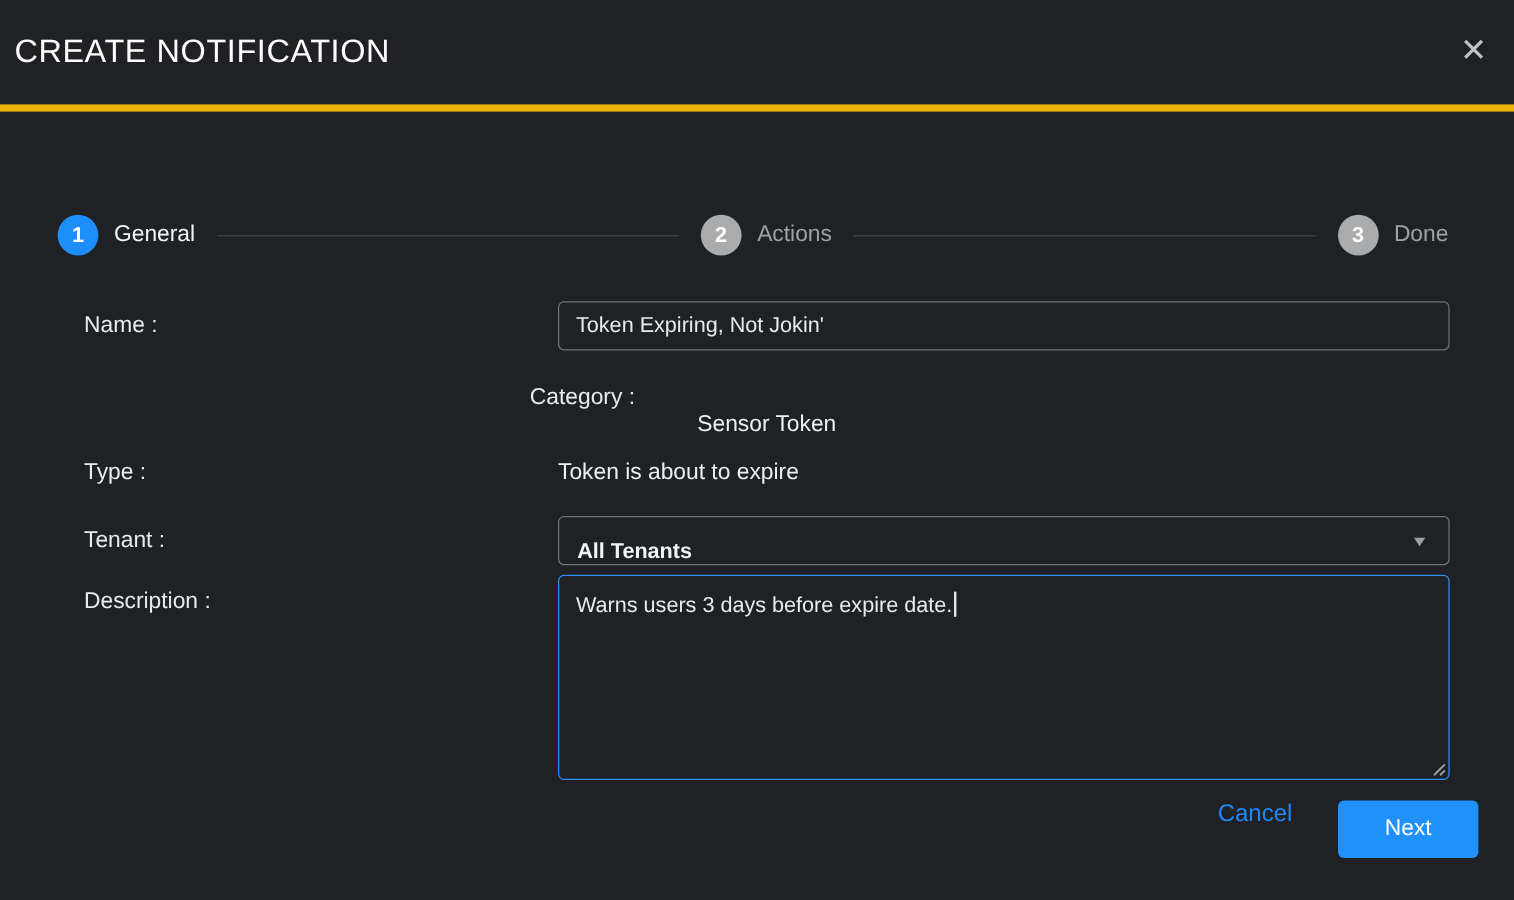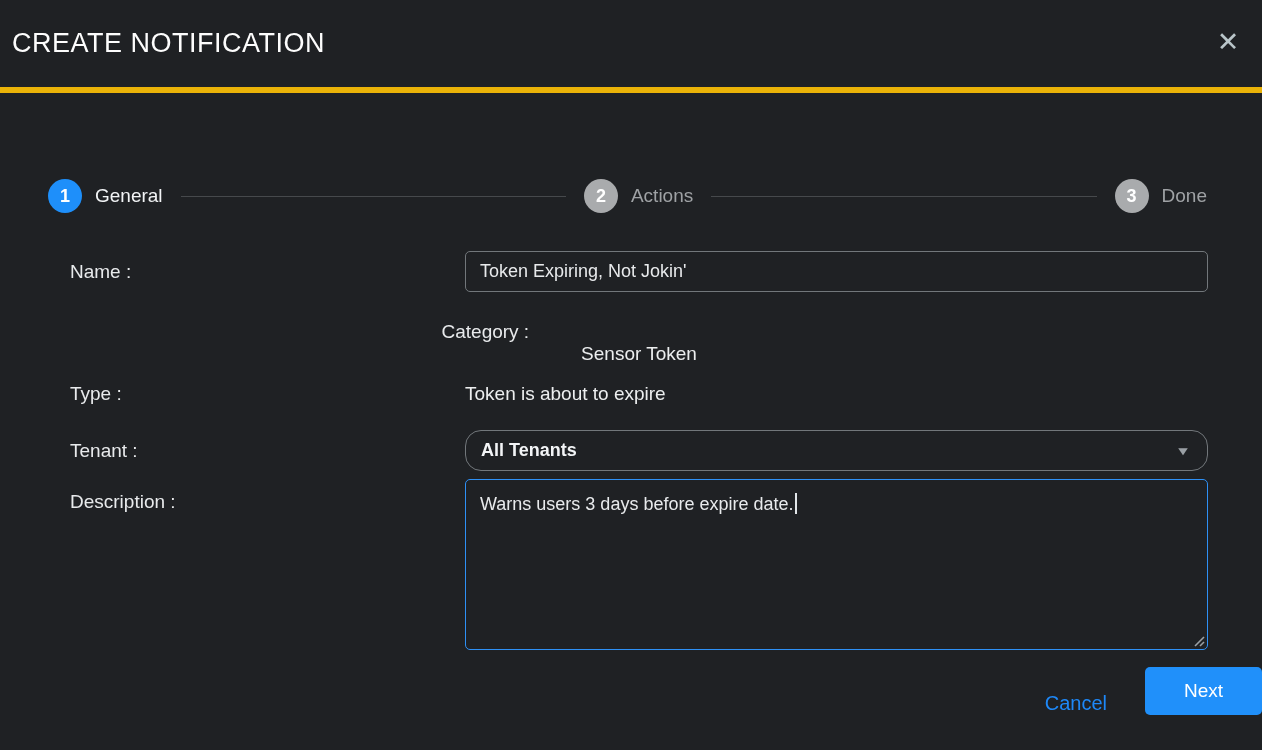--- a/index.html
+++ b/index.html
@@ -110,23 +110,23 @@
   }
   .static-value {
     font-size: 19px;
     color: #eceeef;
   }
   .select-box {
     position: relative;
     width: 100%;
     height: 41px;
     border: 1px solid #72777b;
-    border-radius: 16px;
-    display: flex;
-    align-items: center;
+    border-radius: 5px;
+    display: flex;
+    align-items: flex-end;
     padding: 0 40px 0 15px;
     cursor: pointer;
   }
   .select-value {
     font-size: 18px;
     font-weight: bold;
     color: #f2f4f6;
   }
   .select-caret {
     position: absolute;
@@ -164,21 +164,22 @@
     bottom: 2px;
     width: 12px;
     height: 12px;
   }
 
   
   .dlg-footer {
     margin-top: 17px;
     display: flex;
     justify-content: flex-end;
-    align-items: flex-end;
+    align-items: flex-start;
+    padding-right: 30px;
   }
   .cancel-btn {
     background: none;
     border: none;
     color: #1e88f7;
     font-family: "Liberation Sans", sans-serif;
     font-size: 20px;
     cursor: pointer;
     margin-right: 38px;
   }

